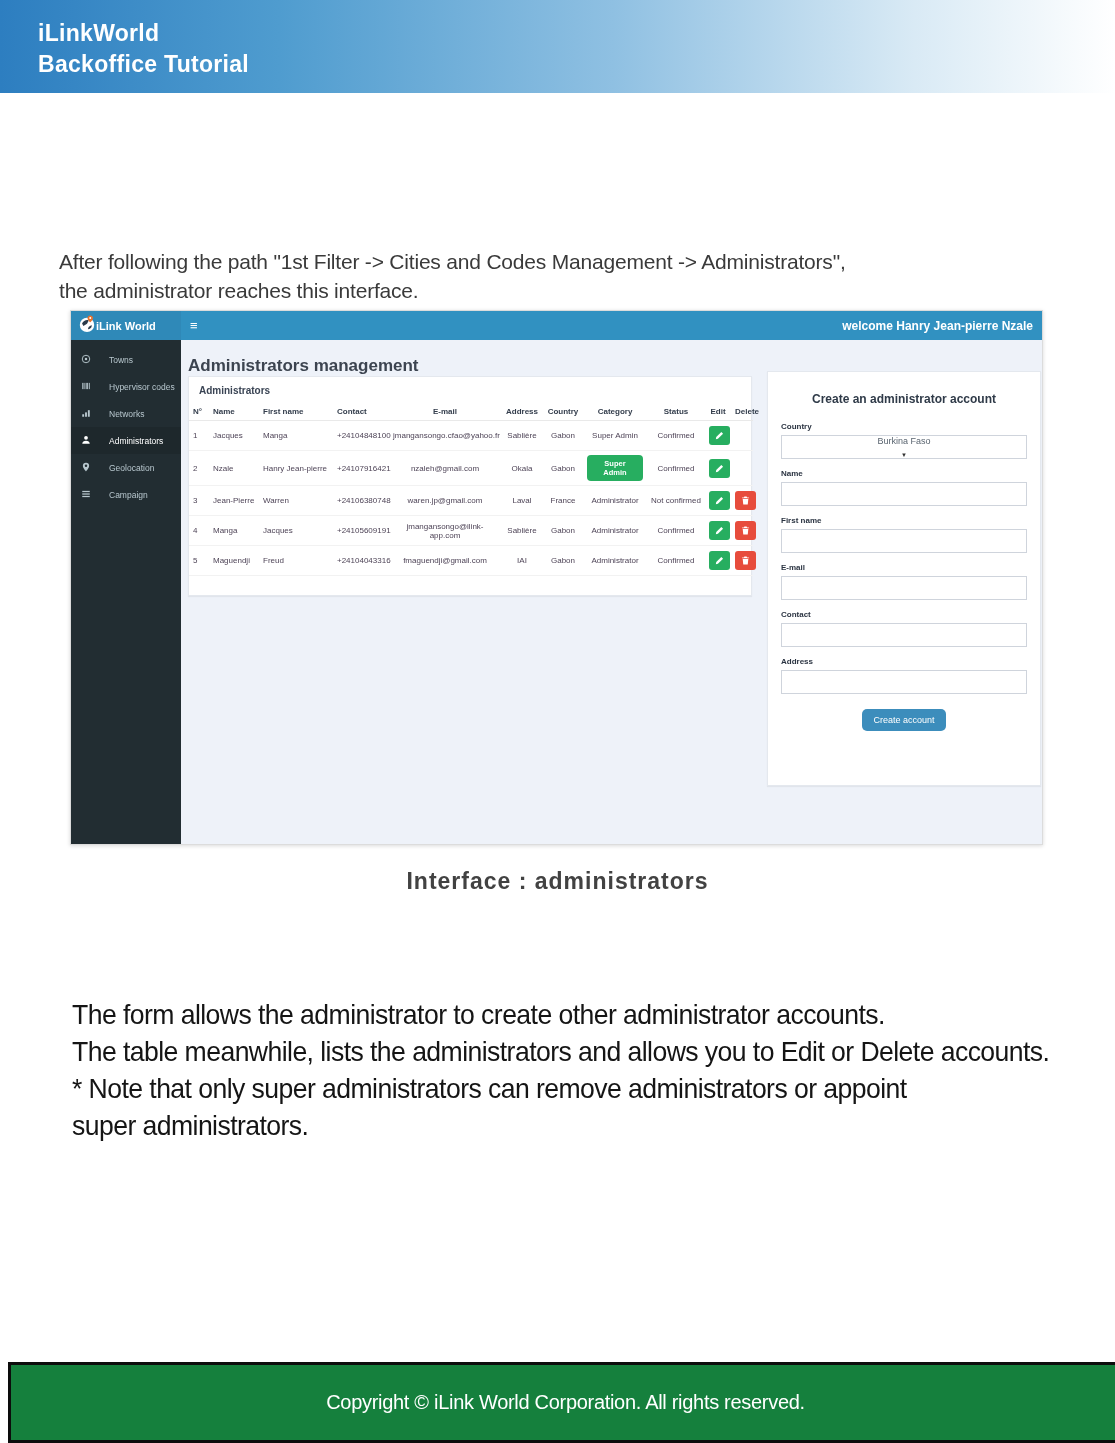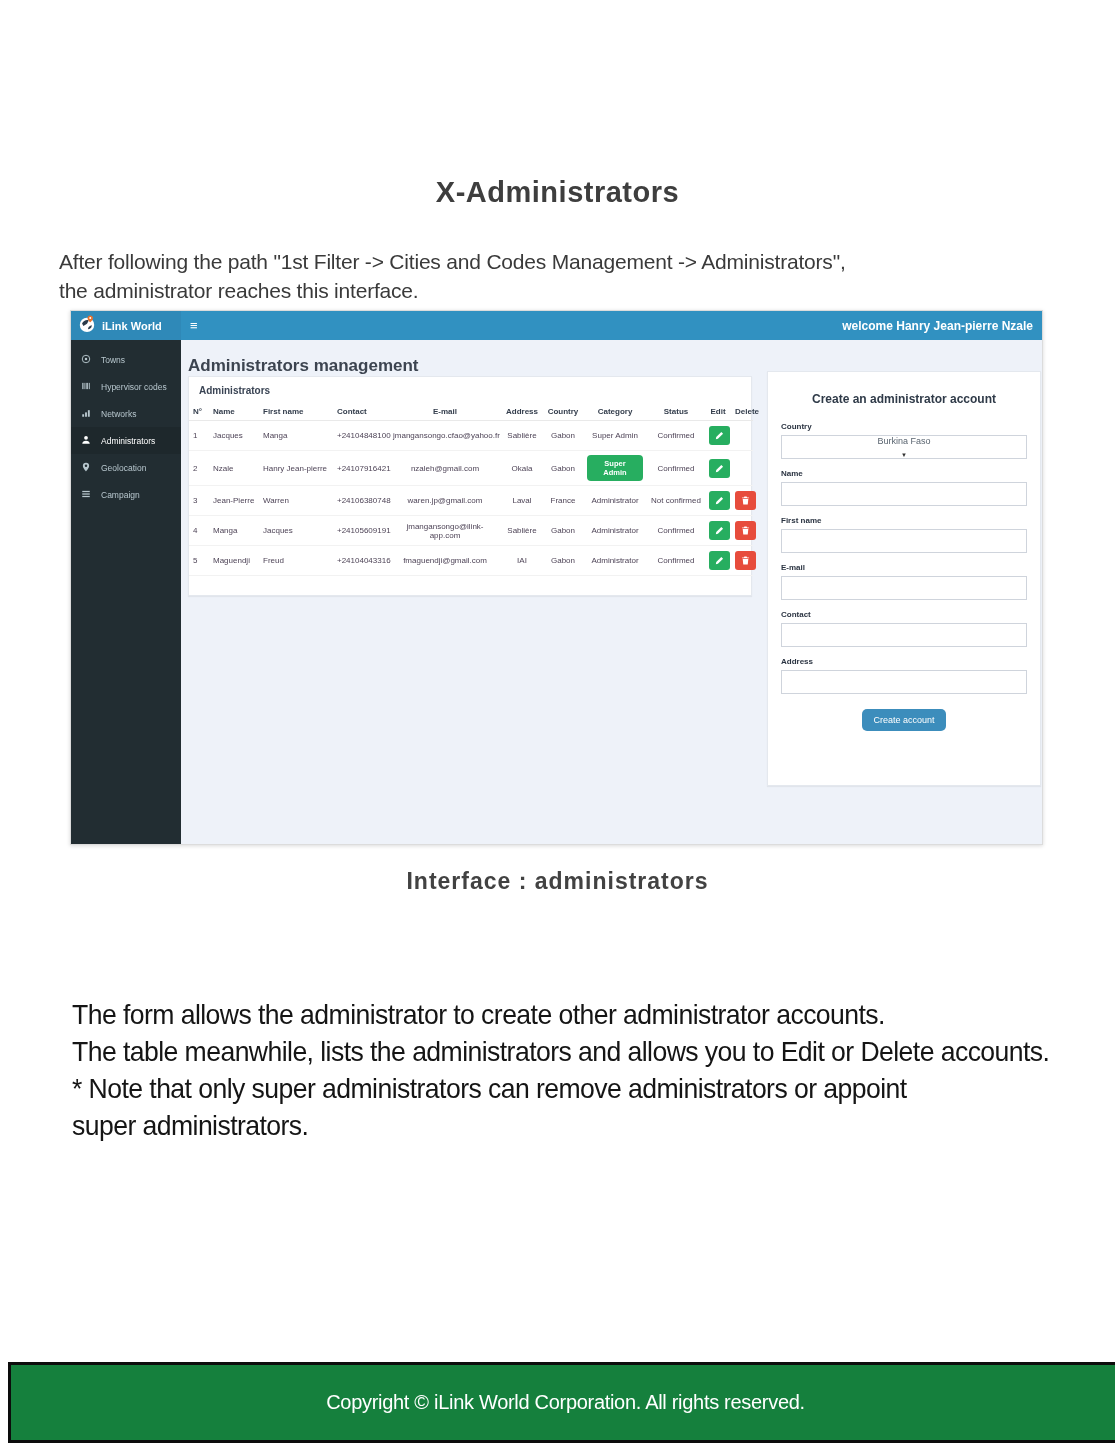--- a/index.html
+++ b/index.html
@@ -18,29 +18,29 @@
     font-size:29px; font-weight:bold; color:#3e3e3e; letter-spacing:.5px; }
 
   .doc-intro { position:absolute; left:59px; top:247px; font-size:21px; color:#3a3a3a;
     line-height:29px; white-space:pre-line; letter-spacing:-0.2px; }
 
   
   .shot { position:absolute; left:70px; top:310px; width:973px; height:535px;
     border:1px solid #dcdcdc; box-shadow:0 1px 4px rgba(0,0,0,.15); background:#eef2f9; font-family:"Liberation Sans", sans-serif; }
 
   .shot-logo { position:absolute; left:0; top:0; width:110px; height:29px; background:#2f89b8;
-    display:flex; align-items:center; gap:6px; padding-left:7px; }
+    display:flex; align-items:center; padding-left:7px; }
   .shot-logo .brand { color:#fff; font-weight:bold; font-size:11px; }
   .shot-topbar { position:absolute; left:110px; top:0; right:0; height:29px; background:#3191c1;
     display:flex; align-items:center; justify-content:space-between; padding:0 9px; }
   .burger { color:#fff; font-size:13px; font-weight:bold; cursor:pointer; }
   .welcome { color:#fff; font-size:12px; font-weight:bold;text-align:center; }
 
   .shot-sidebar { position:absolute; left:0; top:29px; width:110px; bottom:0; background:#222d32; padding-top:6px; }
-  .side-item { height:27px; display:flex; align-items:center; gap:10px; padding-left:10px;
+  .side-item { height:27px; display:flex; align-items:center; gap:18px; padding-left:10px;
     color:#b8c7ce; font-size:8.5px; cursor:pointer; }
   .side-item svg { flex:0 0 auto; }
   .side-item.active { background:#1e282c; color:#fff; }
 
   .shot-main { position:absolute; left:110px; top:29px; right:0; bottom:0; background:#eef2f9; }
   .main-title { position:absolute; left:7px; top:16px; font-size:17px; font-weight:bold; color:#3c4450; }
 
   .table-card { position:absolute; left:7px; top:36px; width:564px; min-height:220px;
     background:#fff; border:1px solid #e4e8ee; box-shadow:0 1px 1px rgba(0,0,0,.05); }
   .panel-title { padding:8px 10px 7px; font-size:10px; font-weight:bold; color:#3a4454; }
@@ -75,22 +75,25 @@
     line-height:37px; white-space:pre-line; letter-spacing:-0.6px; transform:scaleX(.95); transform-origin:left top; }
   .doc-footer { position:absolute; left:8px; bottom:0; width:100%; height:81px; background:#15803d;
     border:3px solid #0c0c0c; display:flex; align-items:center; justify-content:center;
     color:#fff; font-size:20px; letter-spacing:-0.3px;margin-top:12px; }
 </style>
 </head>
 <body>
 
 <div class="page">
 
-
-  <div class="doc-title">X-Administrators</div>
+  <div class="doc-header">
+    <div class="l1">iLinkWorld</div>
+    <div class="l2">Backoffice Tutorial</div>
+  </div>
+
   <div class="doc-intro">After following the path "1st Filter -&gt; Cities and Codes Management -&gt; Administrators",
 the administrator reaches this interface.</div>
 
   <div class="shot">
 
     <div class="shot-logo">
       <span>
         <svg width="18" height="18" viewBox="0 0 20 20">
           <circle cx="10" cy="11" r="8" fill="#fff"></circle>
           <path fill="#2b3b4a" d="M4.5 9.5c1.5-3 4.5-4.5 7.5-3.5l-2 3.6-4 2.6z"></path>

